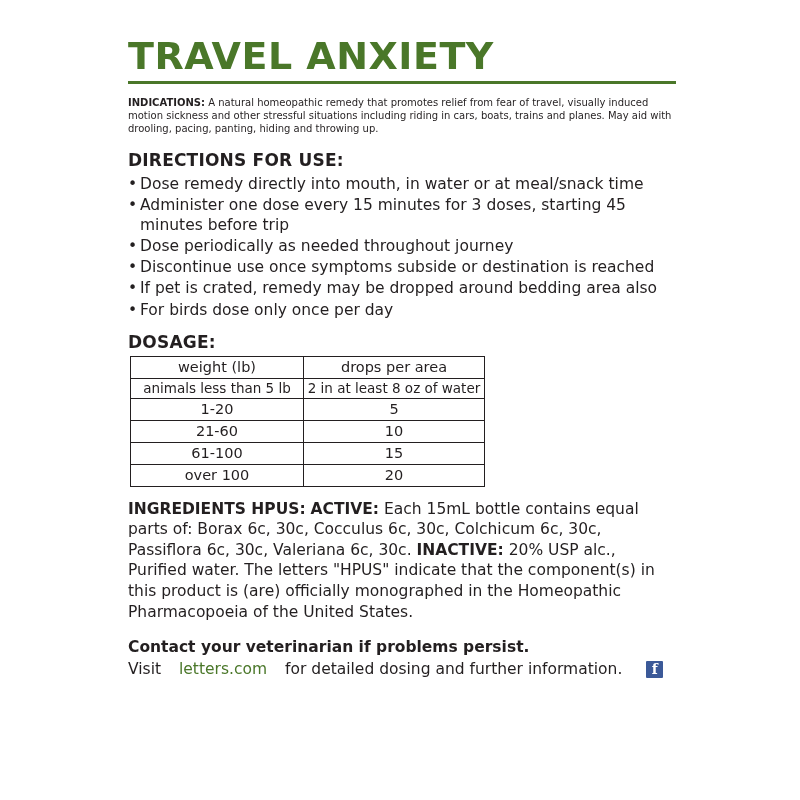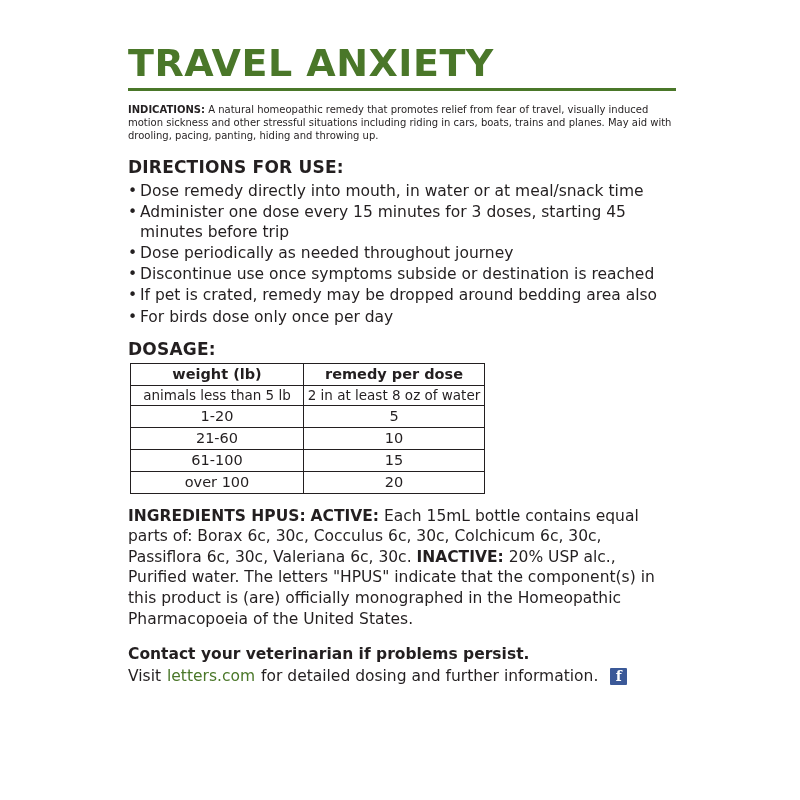--- a/index.html
+++ b/index.html
@@ -11,21 +11,21 @@
     width: 800px;
     height: 800px;
     font-family: "DejaVu Sans", sans-serif;
     color: #231f20;
     position: relative;
     overflow: hidden;
   }
   .label {
     position: absolute;
     left: 128px;
-    top: 44px;
+    top: 37px;
     width: 548px;
   }
   h1.title {
     font-family: "DejaVu Sans", sans-serif;
     font-size: 38px;
     font-weight: bold;
     color: #4a7729;
     letter-spacing: 0.5px;
     margin: 0 0 4px 0;
     line-height: 1.05;
@@ -82,41 +82,41 @@
   table.dosage td {
     border: 1px solid #231f20;
     text-align: center;
     font-size: 14.5px;
     padding: 1px 2px;
     line-height: 1.3;
   }
   table.dosage td.c1 { width: 168px; }
   table.dosage td.c2 { width: 176px; }
   table.dosage tr.head td {
-    font-weight: bold;
+    font-weight: normal;
   }
   table.dosage tr.note td {
     font-size: 13.5px;
   }
   .ingredients {
     font-size: 15.5px;
     line-height: 1.33;
     margin: 0 0 16px 0;
   }
   .ingredients .bold { font-weight: bold; }
   .contact {
     font-size: 15.5px;
     font-weight: bold;
     margin: 0 0 4px 0;
   }
   .visit-row {
     font-size: 15.5px;
     display: flex;
     align-items: center;
-    gap: 6px;
+    gap: 18px;
   }
   .visit-row .site {
     color: #4a7729;
   }
   .fb-icon {
     display: inline-block;
     width: 17px;
     height: 17px;
     background: #3b5998;
     color: #ffffff;
@@ -148,21 +148,21 @@
     <li>If pet is crated, remedy may be dropped around bedding area also</li>
     <li>For birds dose only once per day</li>
   </ul>
 
   <div class="dosage-block">
     <h2 class="section">DOSAGE:</h2>
     <table class="dosage">
       <tbody>
           <tr class="head">
         <td class="c1">weight (lb)</td>
-        <td class="c2">remedy per dose</td>
+        <td class="c2">drops per area</td>
       </tr>
       <tr class="note">
         <td class="c1">animals less than 5 lb</td>
         <td class="c2">2 in at least 8 oz of water</td>
       </tr>
       <tr>
         <td class="c1">1-20</td>
         <td class="c2">5</td>
       </tr>
       <tr>

